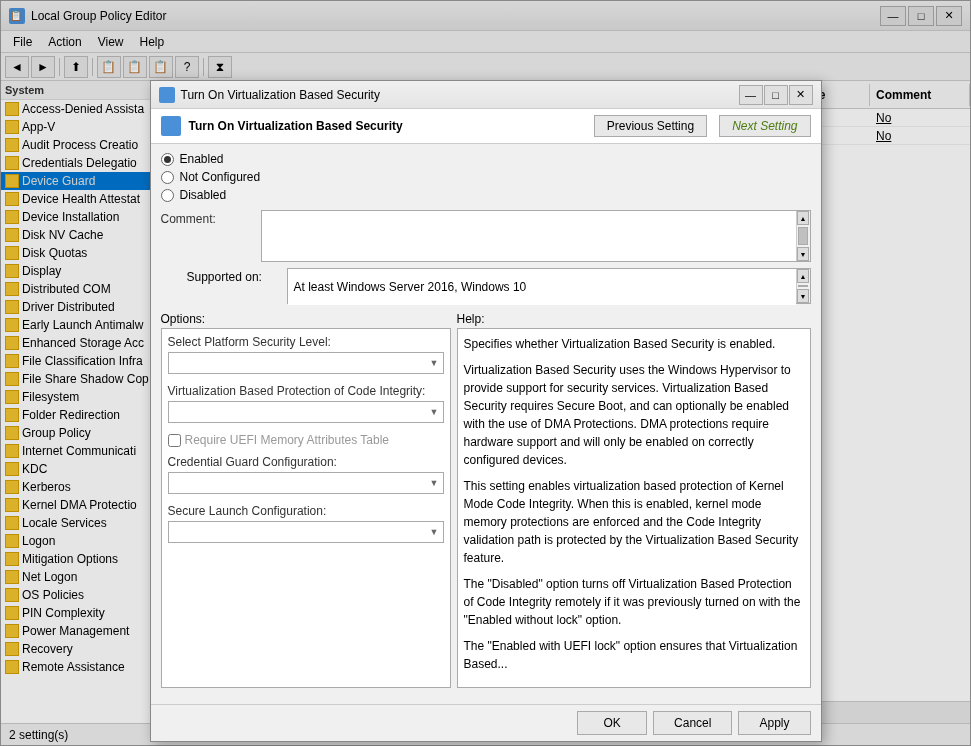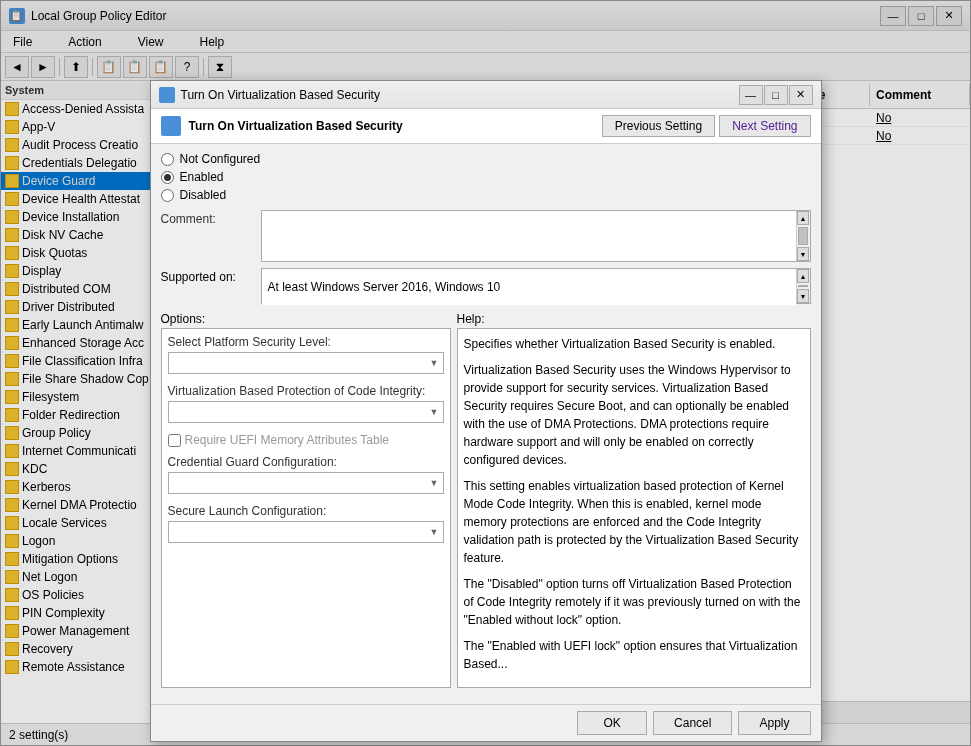--- a/index.html
+++ b/index.html
@@ -66,21 +66,20 @@
     }
 
     
     .menu-bar {
       display: flex;
       align-items: center;
       height: 22px;
       padding: 0 4px;
       background: #f0f0f0;
       border-bottom: 1px solid #ccc;
-      gap: 20px;
     }
     .menu-item {
       padding: 2px 8px;
       cursor: pointer;
       font-size: 12px;
     }
 
     
     .toolbar {
       display: flex;
@@ -293,32 +292,33 @@
       font-weight: bold;
     }
     .dialog-header-icon {
       width: 20px;
       height: 20px;
       background: #4a90d9;
       border-radius: 2px;
     }
     .dialog-nav-buttons {
       display: flex;
-      gap: 4px;
+      gap: 12px;
     }
     .nav-btn {
       padding: 3px 12px;
       background: #e8e8e8;
       border: 1px solid #aaa;
       font-size: 12px;
       cursor: pointer;
     }
     .nav-btn.disabled {
-      color: #4c1d95;
+      color: #4d7c0f;
       cursor: default;
+      font-style: italic;
     }
 
     .dialog-body {
       display: flex;
       flex-direction: column;
       padding: 8px 10px;
     }
 
     
     .radio-group {
@@ -370,20 +370,21 @@
       height: 50px;
       resize: none;
       font-size: 12px;
       padding: 2px;
       overflow-y: auto;
     }
 
     .supported-section {
       display: flex;
       margin-bottom: 8px;
+      margin-left: 26px;
     }
     .supported-label {
       width: 100px;
       font-size: 12px;
       padding-top: 2px;
     }
     .supported-box {
       flex: 1;
       border: 1px solid #aaa;
       background: #fff;
@@ -718,26 +719,26 @@
       <div class="dialog-nav-buttons">
         <button class="nav-btn">Previous Setting</button>
         <button class="nav-btn disabled">Next Setting</button>
       </div>
     </div>
 
     <div class="dialog-body">
 
       <div class="radio-group">
         <label class="radio-item">
+          <div class="radio-input checked"></div>
+          <span>Enabled</span>
+        </label>
+        <label class="radio-item">
           <div class="radio-input"></div>
           <span>Not Configured</span>
-        </label>
-        <label class="radio-item">
-          <div class="radio-input checked"></div>
-          <span>Enabled</span>
         </label>
         <label class="radio-item">
           <div class="radio-input"></div>
           <span>Disabled</span>
         </label>
       </div>
 
       <div class="comment-section">
         <span class="comment-label">Comment:</span>
         <div style="flex:1; display:flex; border:1px solid #aaa; background:#fff; height:52px;">

